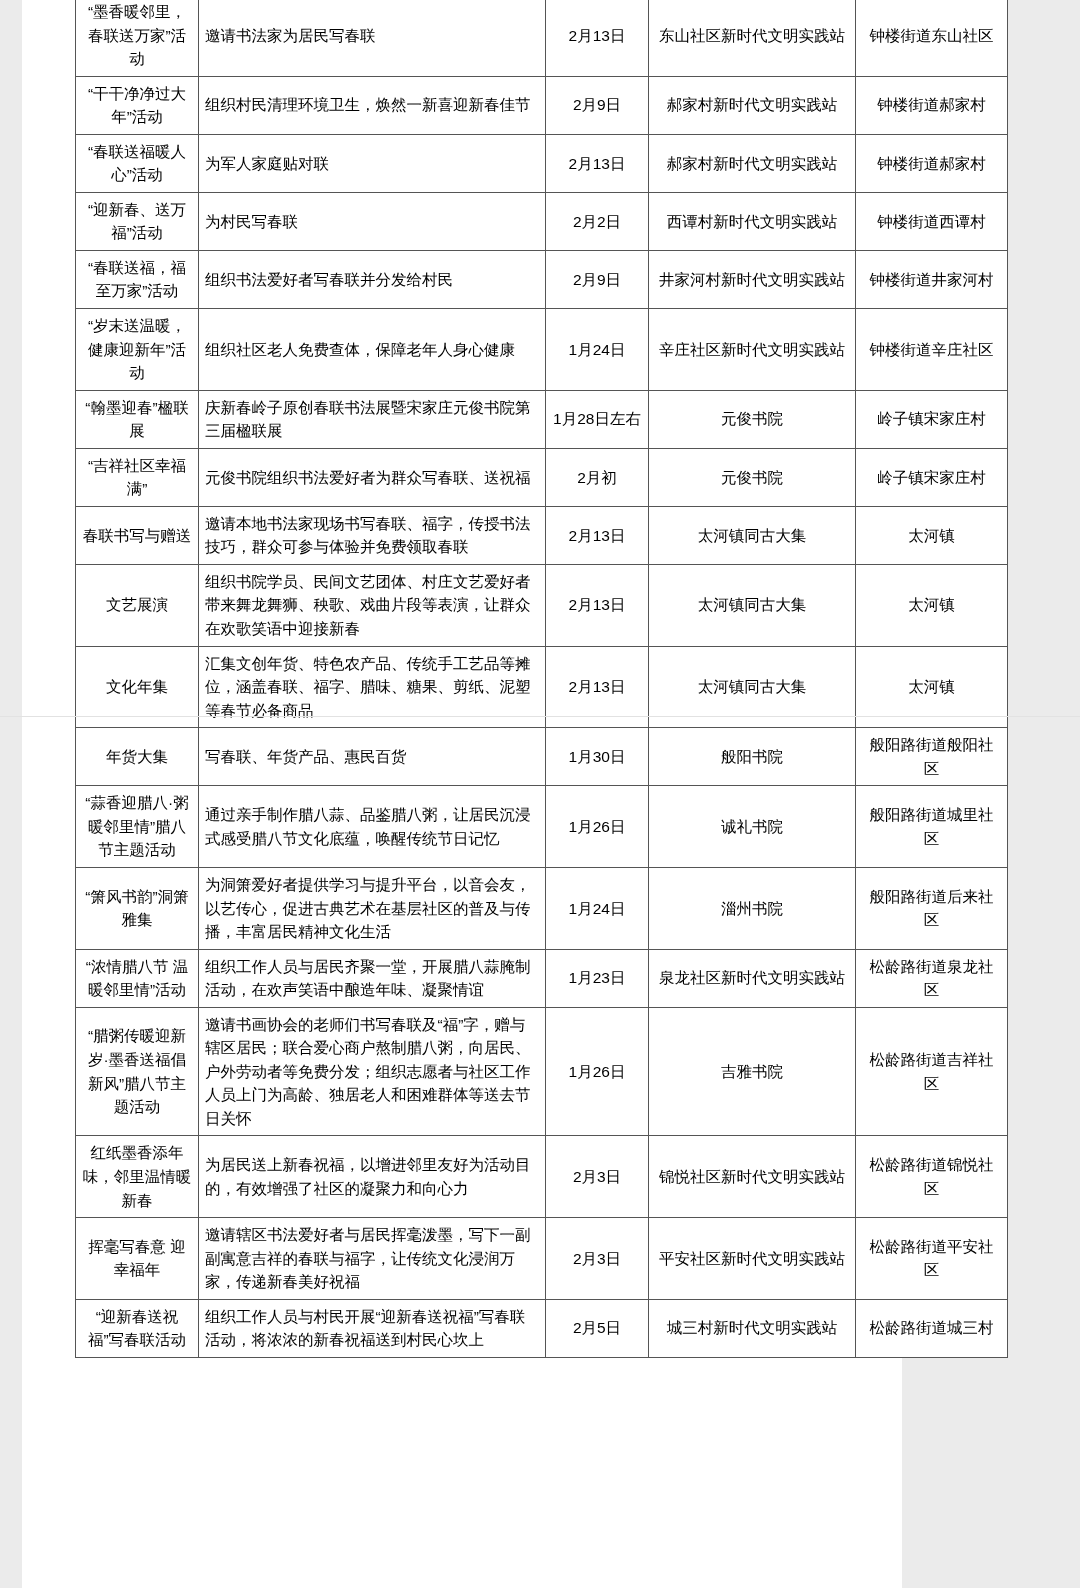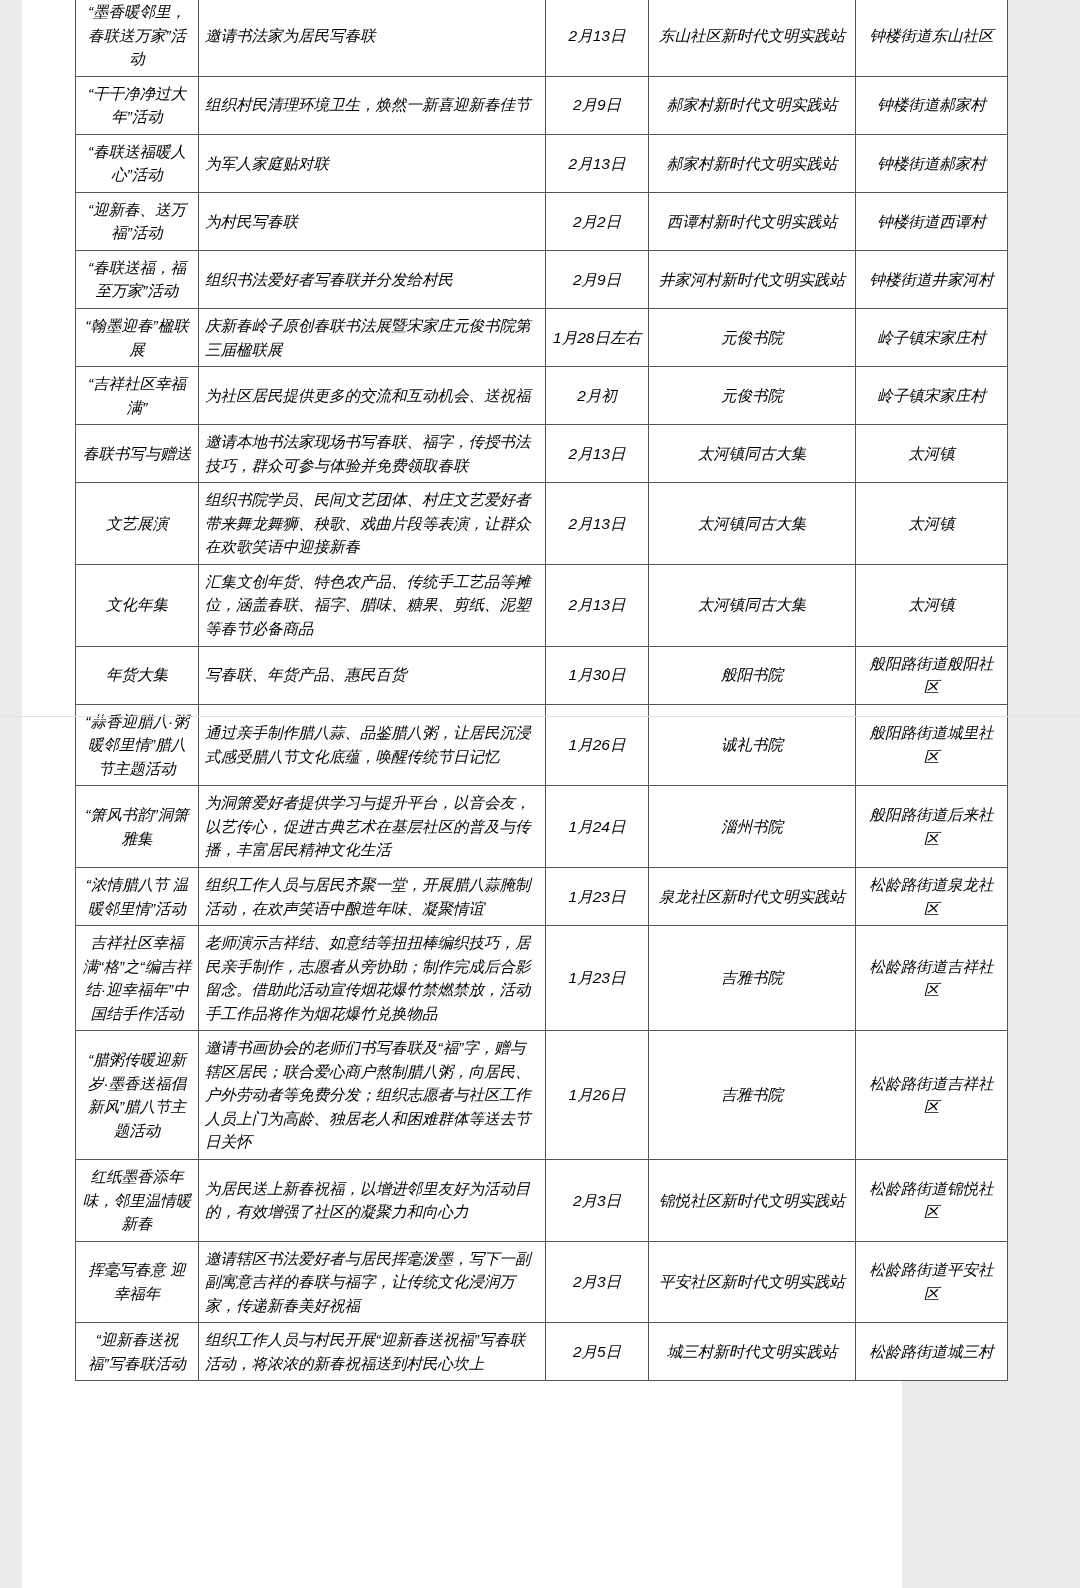--- a/index.html
+++ b/index.html
@@ -21,21 +21,20 @@
     background: #ebebeb;
     overflow: hidden;
   }
   .page {
     position: absolute;
     left: 22px;
     top: 0;
     width: 880px;
     min-height: 1588px;
     background: #ffffff;
-    font-style: italic;
   }
   .page-break {
     position: absolute;
     left: 0;
     top: 716px;
     width: 1080px;
     height: 1px;
     background: #e2e2e2;
     z-index: 5;
   }
@@ -120,29 +119,36 @@
               <td class="area">钟楼街道西谭村</td>
             </tr>
             <tr>
               <td class="name">“春联送福，福至万家”活动</td>
               <td class="desc">组织书法爱好者写春联并分发给村民</td>
               <td class="date">2月9日</td>
               <td class="place">井家河村新时代文明实践站</td>
               <td class="area">钟楼街道井家河村</td>
             </tr>
             <tr>
+              <td class="name">“岁末送温暖，健康迎新年”活动</td>
+              <td class="desc">组织社区老人免费查体，保障老年人身心健康</td>
+              <td class="date">1月24日</td>
+              <td class="place">辛庄社区新时代文明实践站</td>
+              <td class="area">钟楼街道辛庄社区</td>
+            </tr>
+            <tr>
               <td class="name">“翰墨迎春”楹联展</td>
               <td class="desc">庆新春岭子原创春联书法展暨宋家庄元俊书院第三届楹联展</td>
               <td class="date">1月28日左右</td>
               <td class="place">元俊书院</td>
               <td class="area">岭子镇宋家庄村</td>
             </tr>
             <tr>
               <td class="name">“吉祥社区幸福满”</td>
-              <td class="desc">为社区居民提供更多的交流和互动机会、送祝福</td>
+              <td class="desc">元俊书院组织书法爱好者为群众写春联、送祝福</td>
               <td class="date">2月初</td>
               <td class="place">元俊书院</td>
               <td class="area">岭子镇宋家庄村</td>
             </tr>
             <tr>
               <td class="name">春联书写与赠送</td>
               <td class="desc">邀请本地书法家现场书写春联、福字，传授书法技巧，群众可参与体验并免费领取春联</td>
               <td class="date">2月13日</td>
               <td class="place">太河镇同古大集</td>
               <td class="area">太河镇</td>
@@ -181,27 +187,20 @@
               <td class="date">1月24日</td>
               <td class="place">淄州书院</td>
               <td class="area">般阳路街道后来社区</td>
             </tr>
             <tr>
               <td class="name">“浓情腊八节 温暖邻里情”活动</td>
               <td class="desc">组织工作人员与居民齐聚一堂，开展腊八蒜腌制活动，在欢声笑语中酿造年味、凝聚情谊</td>
               <td class="date">1月23日</td>
               <td class="place">泉龙社区新时代文明实践站</td>
               <td class="area">松龄路街道泉龙社区</td>
-            </tr>
-            <tr>
-              <td class="name">吉祥社区幸福满“格”之“编吉祥结·迎幸福年”中国结手作活动</td>
-              <td class="desc">老师演示吉祥结、如意结等扭扭棒编织技巧，居民亲手制作，志愿者从旁协助；制作完成后合影留念。借助此活动宣传烟花爆竹禁燃禁放，活动手工作品将作为烟花爆竹兑换物品</td>
-              <td class="date">1月23日</td>
-              <td class="place">吉雅书院</td>
-              <td class="area">松龄路街道吉祥社区</td>
             </tr>
             <tr>
               <td class="name">“腊粥传暖迎新岁·墨香送福倡新风”腊八节主题活动</td>
               <td class="desc">邀请书画协会的老师们书写春联及“福”字，赠与辖区居民；联合爱心商户熬制腊八粥，向居民、户外劳动者等免费分发；组织志愿者与社区工作人员上门为高龄、独居老人和困难群体等送去节日关怀</td>
               <td class="date">1月26日</td>
               <td class="place">吉雅书院</td>
               <td class="area">松龄路街道吉祥社区</td>
             </tr>
             <tr>
               <td class="name">红纸墨香添年味，邻里温情暖新春</td>

